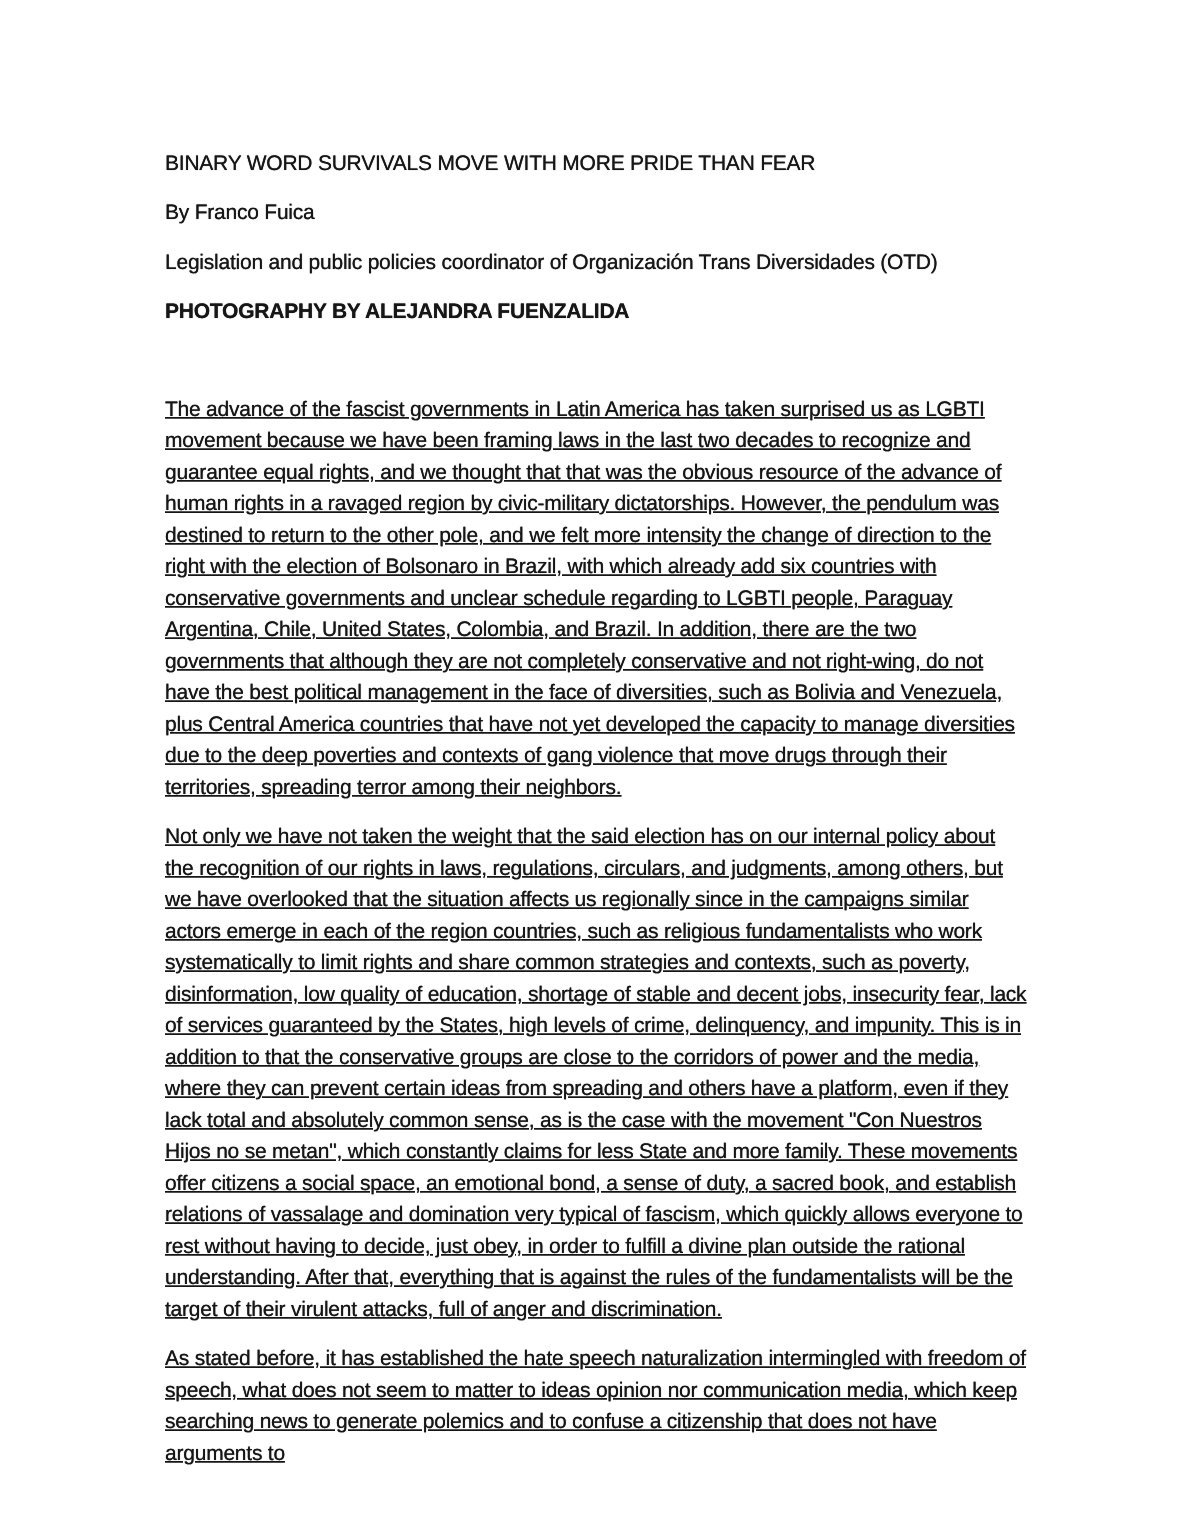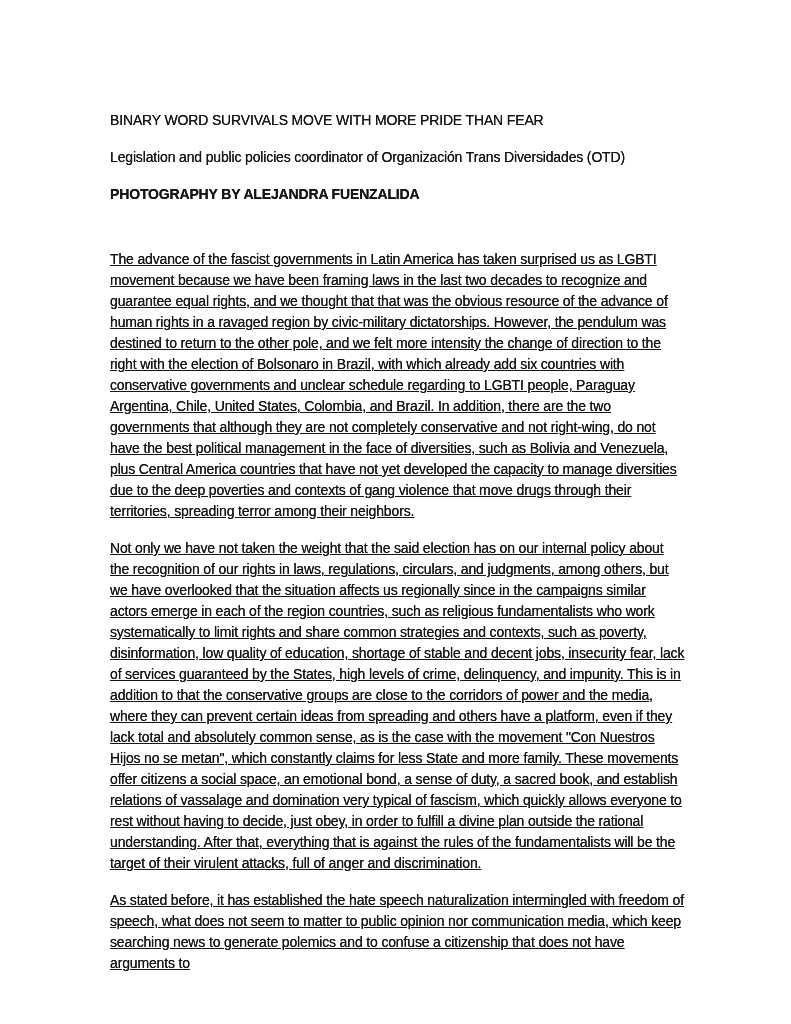--- a/index.html
+++ b/index.html
@@ -13,21 +13,21 @@
     height: 1024px;
     background: #ffffff;
     box-sizing: border-box;
     padding: 94px 105px 40px 110px;
     font-family: "Liberation Sans", sans-serif;
     color: #161616;
     overflow: hidden;
   }
   .doc-header p,
   .doc-body p {
-    margin: 16px 0 12px 0;
+    margin: 4px 0 12px 0;
     font-size: 14px;
     line-height: 21px;
     letter-spacing: -0.15px;
     text-shadow: 0 0 0.5px currentColor; 
     text-align: left;
   }
   .photo-credit {
     margin-bottom: 44px !important; 
     font-weight: bold;
   }
@@ -39,23 +39,24 @@
     max-width: 578px;
   }
 </style>
 </head>
 <body>
 
 <div class="page">
 
   <header class="doc-header">
     <p class="title">BINARY WORD SURVIVALS MOVE WITH MORE PRIDE THAN FEAR</p>
+    <p class="byline">By Franco Fuica</p>
     <p class="role">Legislation and public policies coordinator of Organización Trans Diversidades (OTD)</p>
     <p class="photo-credit">PHOTOGRAPHY BY ALEJANDRA FUENZALIDA</p>
   </header>
 
   <main class="doc-body">
     <p class="para">The advance of the fascist governments in Latin America has taken surprised us as LGBTI movement because we have been framing laws in the last two decades to recognize and guarantee equal rights, and we thought that that was the obvious resource of the advance of human rights in a ravaged region by civic-military dictatorships. However,  the pendulum was destined to return to the other pole, and we felt more intensity the change of direction to the right with the election of Bolsonaro in Brazil, with which already add six countries with conservative governments and unclear schedule regarding to LGBTI people, Paraguay Argentina, Chile, United States, Colombia, and Brazil. In addition, there are the two governments that although they are not completely conservative and not right-wing, do not have the best political management in the face of diversities, such as Bolivia and Venezuela, plus Central America countries that have not yet developed the capacity to manage diversities due to the deep poverties and contexts of gang violence that move drugs through their territories, spreading terror among their neighbors.</p>
     <p class="para">Not only we have not taken the weight that the said election has on our internal policy about the recognition of our rights in laws, regulations, circulars, and judgments, among others, but we have overlooked that the situation affects us regionally since in the campaigns similar actors emerge in each of the region countries, such as religious fundamentalists who work systematically to limit rights and share common strategies and contexts, such as poverty, disinformation, low quality of education, shortage of stable and decent jobs, insecurity fear, lack of services guaranteed by the States, high levels of crime, delinquency, and impunity. This is in addition to that the conservative groups are close to the corridors of power and the media, where they can prevent certain ideas from spreading and others have a platform, even if they lack total and absolutely common sense, as is the case with the movement "Con Nuestros Hijos no se metan", which constantly claims for less State and more family.  These movements offer citizens a social space, an emotional bond, a sense of duty, a sacred book, and establish relations of vassalage and domination very typical of fascism, which quickly allows everyone to rest without having to decide, just obey, in order to fulfill a divine plan outside the rational understanding. After that, everything that is against the rules of the fundamentalists will be the target of their virulent attacks, full of anger and discrimination.</p>
-    <p class="para">As stated before, it has established the hate speech naturalization intermingled with freedom of speech, what does not seem to matter to public opinion nor communication media, which keep searching news to generate polemics and to confuse a citizenship that does not have arguments to</p>
+    <p class="para">As stated before, it has established the hate speech naturalization intermingled with freedom of speech, what does not seem to matter to ideas opinion nor communication media, which keep searching news to generate polemics and to confuse a citizenship that does not have arguments to</p>
   </main>
 
 </div>
 
 </body></html>

